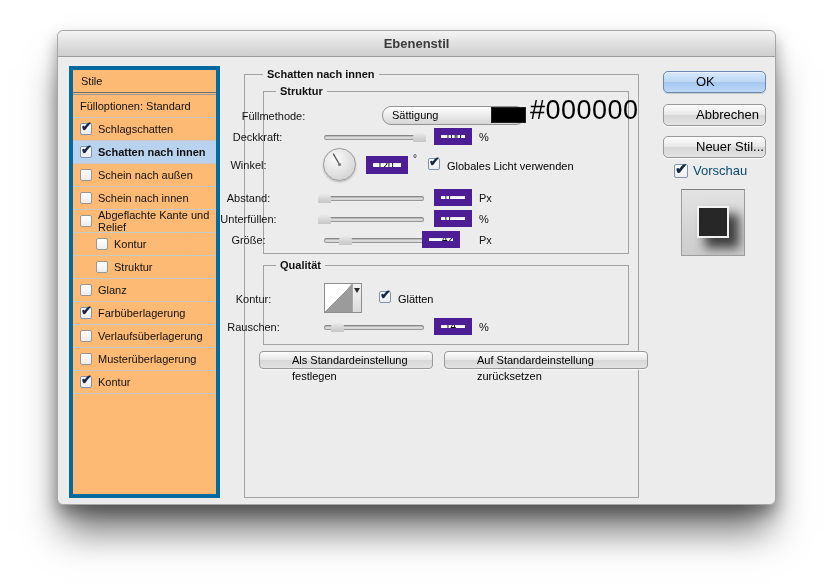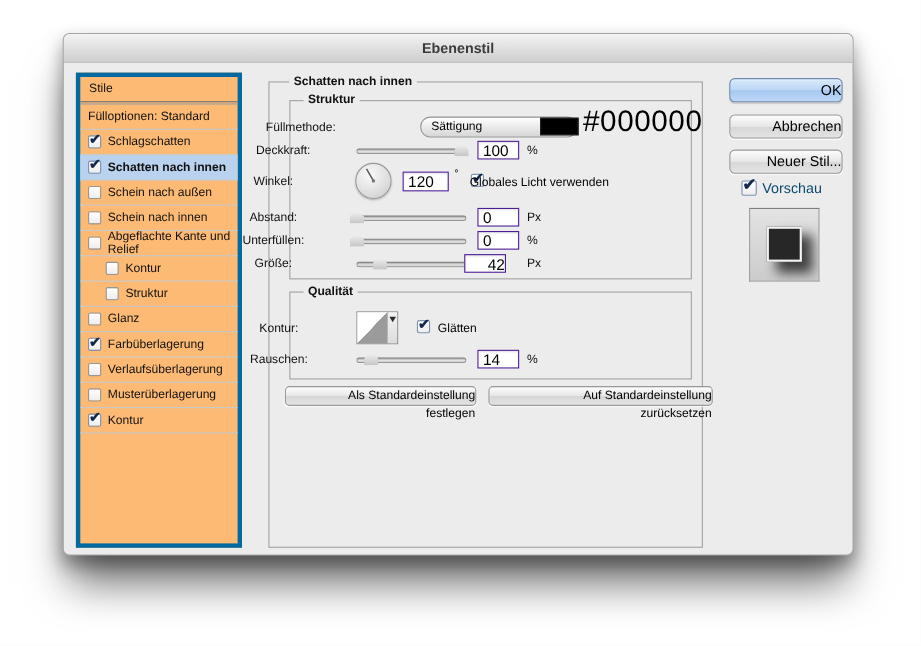--- a/index.html
+++ b/index.html
@@ -59,21 +59,21 @@
   .groupbox .gb-label {
     position:absolute; top:-7px; left:12px; background:#ececec;
     padding:0 4px; font-size:11px; font-weight:bold; color:#111; line-height:13px;
   }
 
   
   .row-label { position:absolute; width:131px; text-align:center; font-size:11px; color:#111; }
   .unit { position:absolute; font-size:11px; color:#111; }
   .field {
     position:absolute; width:38px; height:17px; background:#fff;
-    border:1px solid #4c1d95; font-size:14px; font-family:"Liberation Sans",sans-serif;
+    border:7px solid #4c1d95; font-size:10px; font-family:"Liberation Sans",sans-serif;
     padding:0 0 0 4px; color:#000; box-shadow:inset 0 1px 2px rgba(0,0,0,.12);
   }
   .popup {
     position:absolute; left:285px; top:75px; width:143px; height:19px;
     background:linear-gradient(180deg,#ffffff,#d6d6d6);
     border:1px solid #949494; border-radius:9px;
     font-size:11px; line-height:17px; padding-left:9px; color:#000;margin-left:39px;
   }
   .popup .arrows { position:absolute; right:9px; top:3px; width:7px; height:12px; }
   .popup .arrows i { position:absolute; left:0; width:0; height:0; border-left:3.5px solid transparent; border-right:3.5px solid transparent; }
@@ -105,21 +105,21 @@
   .contour-thumb {
     position:absolute; left:266px; top:252px; width:38px; height:30px;
     border:1px solid #8f8f8f; background:#fff; display:flex;
   }
   .contour-thumb .curve { width:28px; height:100%; background:linear-gradient(to bottom right, #ffffff 49.6%, #9b9b9b 50%); border-right:1px solid #aaa; }
   .contour-thumb .strip { position:relative; flex:1; background:linear-gradient(180deg,#f3f3f3,#dcdcdc); }
   .contour-thumb .strip i { position:absolute; left:1px; top:4px; width:0; height:0; border-left:3px solid transparent; border-right:3px solid transparent; border-top:5px solid #2a2a2a; }
 
   
   .btn {
-    position:absolute; display:block; text-align:right; color:#000;
+    position:absolute; display:block; text-align:left; color:#000;
     border:1px solid #999999; border-radius:5px;
     background:linear-gradient(180deg,#fdfdfd,#e6e6e6 50%,#d7d7d7 52%,#e3e3e3);
     font-family:"Liberation Sans",sans-serif; box-shadow:0 1px 1px rgba(255,255,255,.8);padding-left:32px;
   }
   .btn.right-col { left:605px; width:103px; height:22px; font-size:13px; line-height:20px; }
   .btn.primary {
     border-color:#6b88ad;
     background:linear-gradient(180deg,#d9e9fb 0%,#bdd7f5 48%,#a6c8f0 52%,#bcd8f7 100%);
     box-shadow:inset 0 1px 0 #eaf3fd, 0 1px 1px rgba(0,0,0,.15);
   }
@@ -238,21 +238,21 @@
     <div class="row-label" style="left:125px; top:128px;">Winkel:</div>
     <div class="dial">
       <svg width="31" height="31" viewBox="0 0 31 31">
         <line x1="15.5" y1="15.5" x2="9.2" y2="4.6" stroke="#5a5a5a" stroke-width="1.4"></line>
         <circle cx="15.5" cy="15.5" r="1.6" fill="#7a7a7a"></circle>
       </svg>
     </div>
     <input class="field" style="left: 308px; top: 125px; width: 42px; height: 18px;" value="120">
     <div class="unit" style="left:355px; top:122px; font-size:10px;">°</div>
     <span class="cb checked" style="position:absolute; left:370px; top:127px;"></span>
-    <div class="inline-cb-label" style="left:369px; top:129px;">Globales Licht verwenden</div>
+    <div class="inline-cb-label" style="left:389px; top:129px;">Globales Licht verwenden</div>
 
     <div class="row-label" style="left:125px; top:161px;">Abstand:</div>
     <div class="slider" style="left:266px; top:160px;">
       <div class="track"></div>
       <div class="thumb" style="left: calc(0% - 6px);"></div>
     </div>
     <input class="field" style="left: 376px; top: 158px;" value="0">
     <div class="unit" style="left:421px; top:161px;">Px</div>
 
     <div class="row-label" style="left:125px; top:182px;">Unterfüllen:</div>

